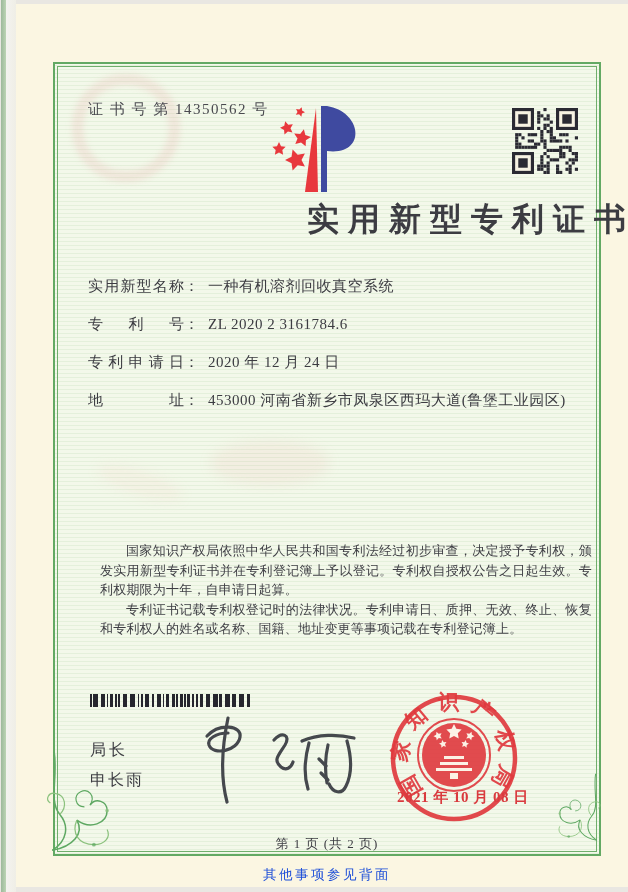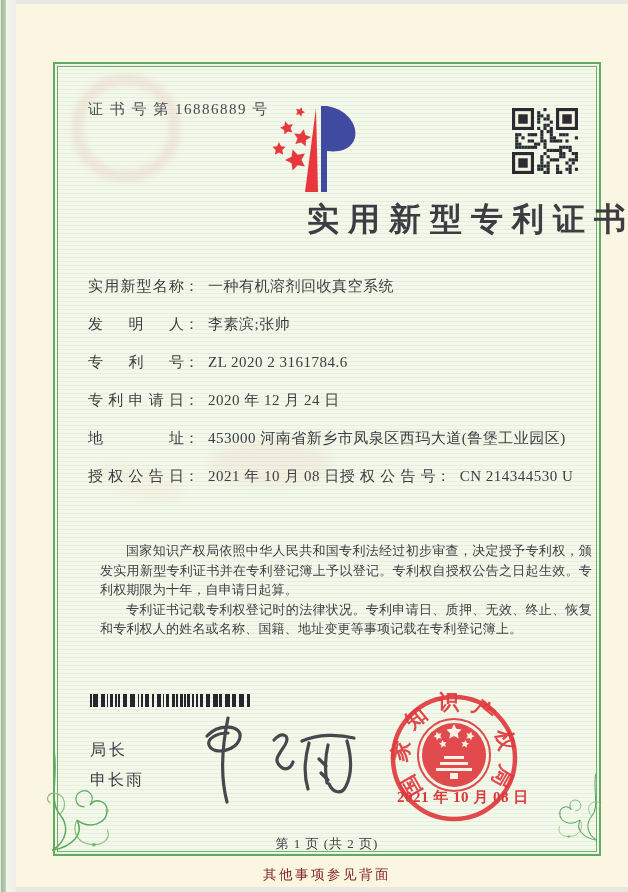--- a/index.html
+++ b/index.html
@@ -52,40 +52,40 @@
   .director-name{position:absolute;left:90px;top:770px;font-size:16px;color:#3c3c42;letter-spacing:2px;}
   .signature{position:absolute;left:188px;top:710px;width:172px;height:98px;}
 
   .seal{position:absolute;left:378px;top:682px;width:152px;height:152px;z-index:2;}
   .seal-date{position:absolute;left:397px;top:788px;font-size:15px;font-weight:bold;color:#d93a3e;
     letter-spacing:0.5px;z-index:3;}
 
   .footer-page{position:absolute;left:53px;top:835px;width:548px;text-align:center;
     font-size:13px;color:#3e3e44;letter-spacing:1px;}
   .back-note{position:absolute;left:53px;top:866px;width:548px;text-align:center;
-    font-size:13.5px;color:#7f1d1d;letter-spacing:2.5px;}
+    font-size:13.5px;color:#1d4ed8;letter-spacing:2.5px;}
 
   .orn{position:absolute;pointer-events:none;}
   .orn-bl{left:44px;top:752px;width:96px;height:104px;}
   .orn-br{left:538px;top:762px;width:64px;height:94px;}
   .orn-br svg{transform:scaleX(-1);}
 </style>
 </head>
 <body>
 
 <div class="page">
   <div class="left-sliver"></div>
   <div class="edge-fade"></div>
   <div class="paper"></div>
   <div class="frame"></div>
   <div class="wm wm1"></div>
   <div class="wm wm2"></div>
   <div class="wm wm3"></div>
 
-  <div class="cert-no">证 书 号 第 16886889 号</div>
+  <div class="cert-no">证 书 号 第 14350562 号</div>
 
   <div class="logo">
     <svg viewBox="0 0 110 102" width="110" height="102">
       <defs>
         <path id="star5" d="M0,-1 L0.294,-0.405 L0.951,-0.309 L0.476,0.155 L0.588,0.809 L0,0.5 L-0.588,0.809 L-0.476,0.155 L-0.951,-0.309 L-0.294,-0.405 Z"></path>
       </defs>
       <polygon points="40,96 51,12 53,96" fill="#e8383d"></polygon>
       <path d="M56,96 L56,10 L62,10 C98,16 102,60 62,55 L62,96 Z" fill="#3f4aa0"></path>
       <use href="#star5" transform="translate(35,16) scale(5) rotate(20)" fill="#e8383d"></use>
       <use href="#star5" transform="translate(22,32) scale(7) rotate(-15)" fill="#e8383d"></use>
@@ -215,38 +215,27 @@
       </svg>
   </div>
 
   <div class="title">实用新型专利证书</div>
 
   <div class="fields">
     <div class="frow">
       <span class="flabel">实用新型名称</span><span class="fcolon">：</span><span class="fvalue">一种有机溶剂回收真空系统</span>
     </div>
     <div class="frow">
-      <span class="flabel">发明人</span><span class="fcolon">：</span><span class="fvalue">李素滨;张帅</span>
-    </div>
-    <div class="frow">
       <span class="flabel">专利号</span><span class="fcolon">：</span><span class="fvalue">ZL 2020 2 3161784.6</span>
     </div>
     <div class="frow">
       <span class="flabel">专利申请日</span><span class="fcolon">：</span><span class="fvalue">2020 年 12 月 24 日</span>
     </div>
     <div class="frow">
       <span class="flabel">地址</span><span class="fcolon">：</span><span class="fvalue">453000 河南省新乡市凤泉区西玛大道(鲁堡工业园区)</span>
-    </div>
-    <div class="frow">
-      <span class="grant-left">
-        <span class="flabel">授权公告日</span><span class="fcolon">：</span><span class="fvalue">2021 年 10 月 08 日</span>
-      </span>
-      <span class="grant-right">
-        <span class="flabel">授权公告号</span><span class="fcolon">：</span><span class="fvalue">CN 214344530 U</span>
-      </span>
     </div>
   </div>
 
   <div class="body-text">
     <p>国家知识产权局依照中华人民共和国专利法经过初步审查，决定授予专利权，颁发实用新型专利证书并在专利登记簿上予以登记。专利权自授权公告之日起生效。专利权期限为十年，自申请日起算。</p>
     <p>专利证书记载专利权登记时的法律状况。专利申请日、质押、无效、终止、恢复和专利权人的姓名或名称、国籍、地址变更等事项记载在专利登记簿上。</p>
   </div>
 
   <div class="barcode">
       <i style="width:1.5px"></i>

